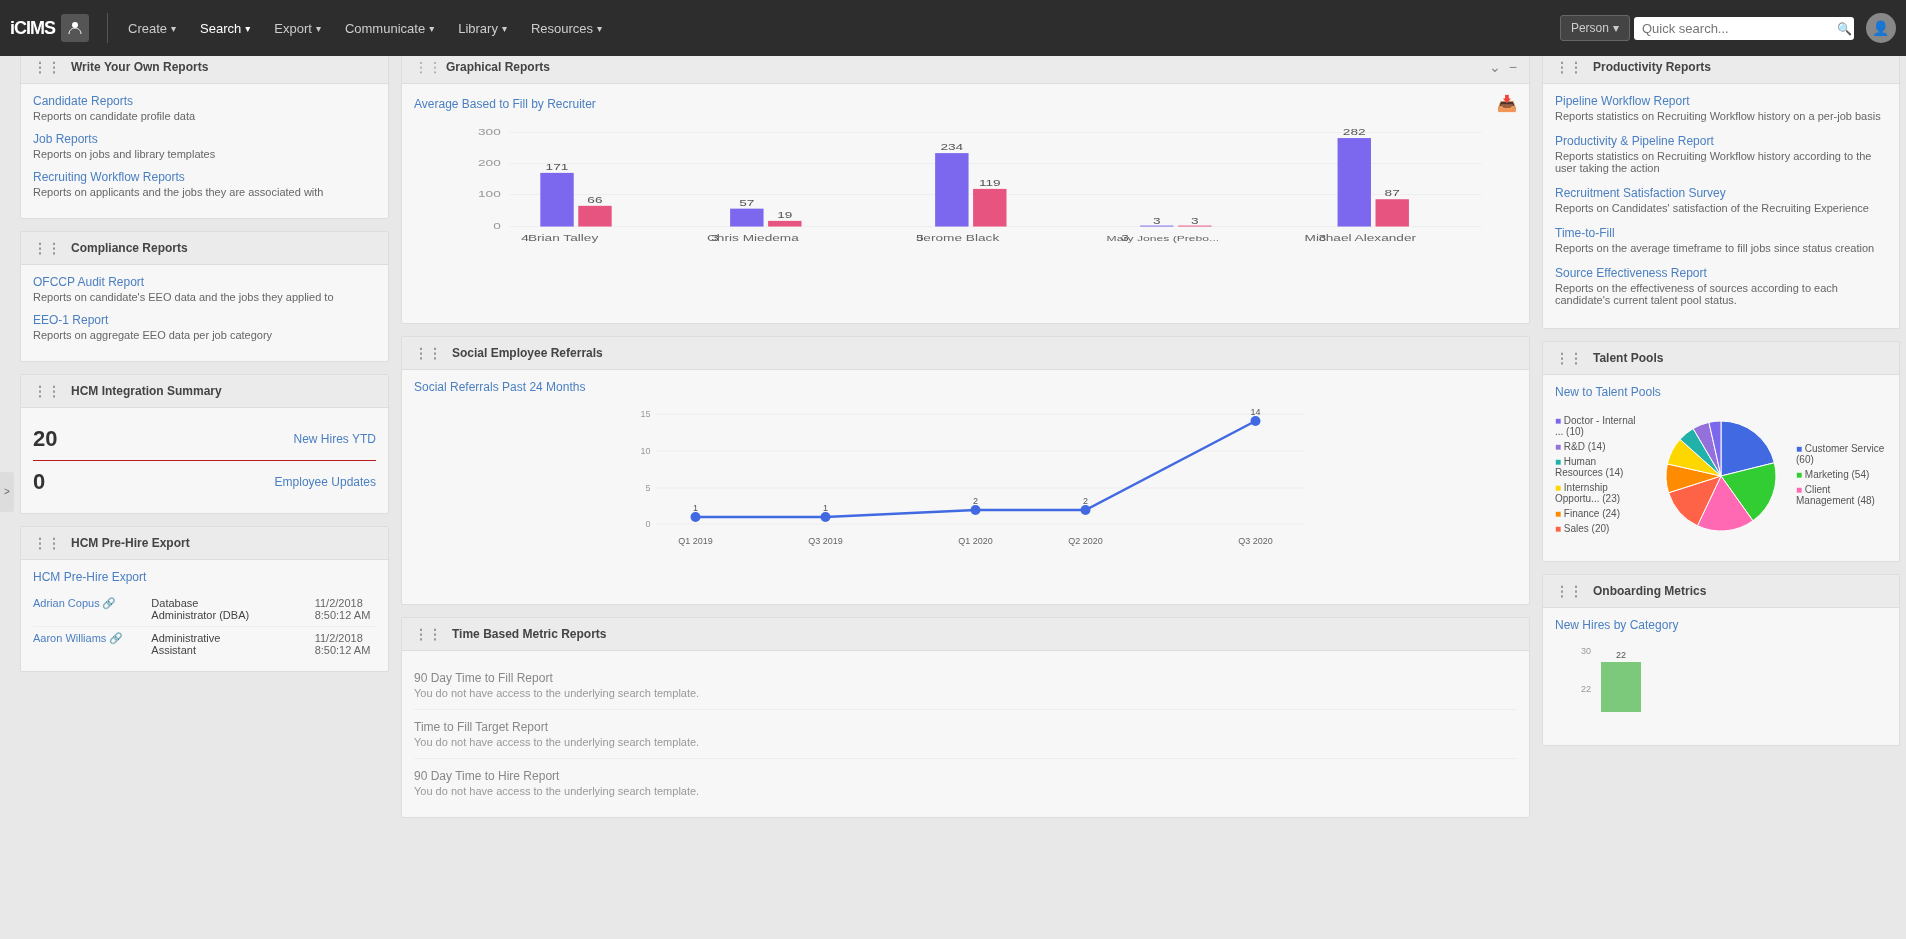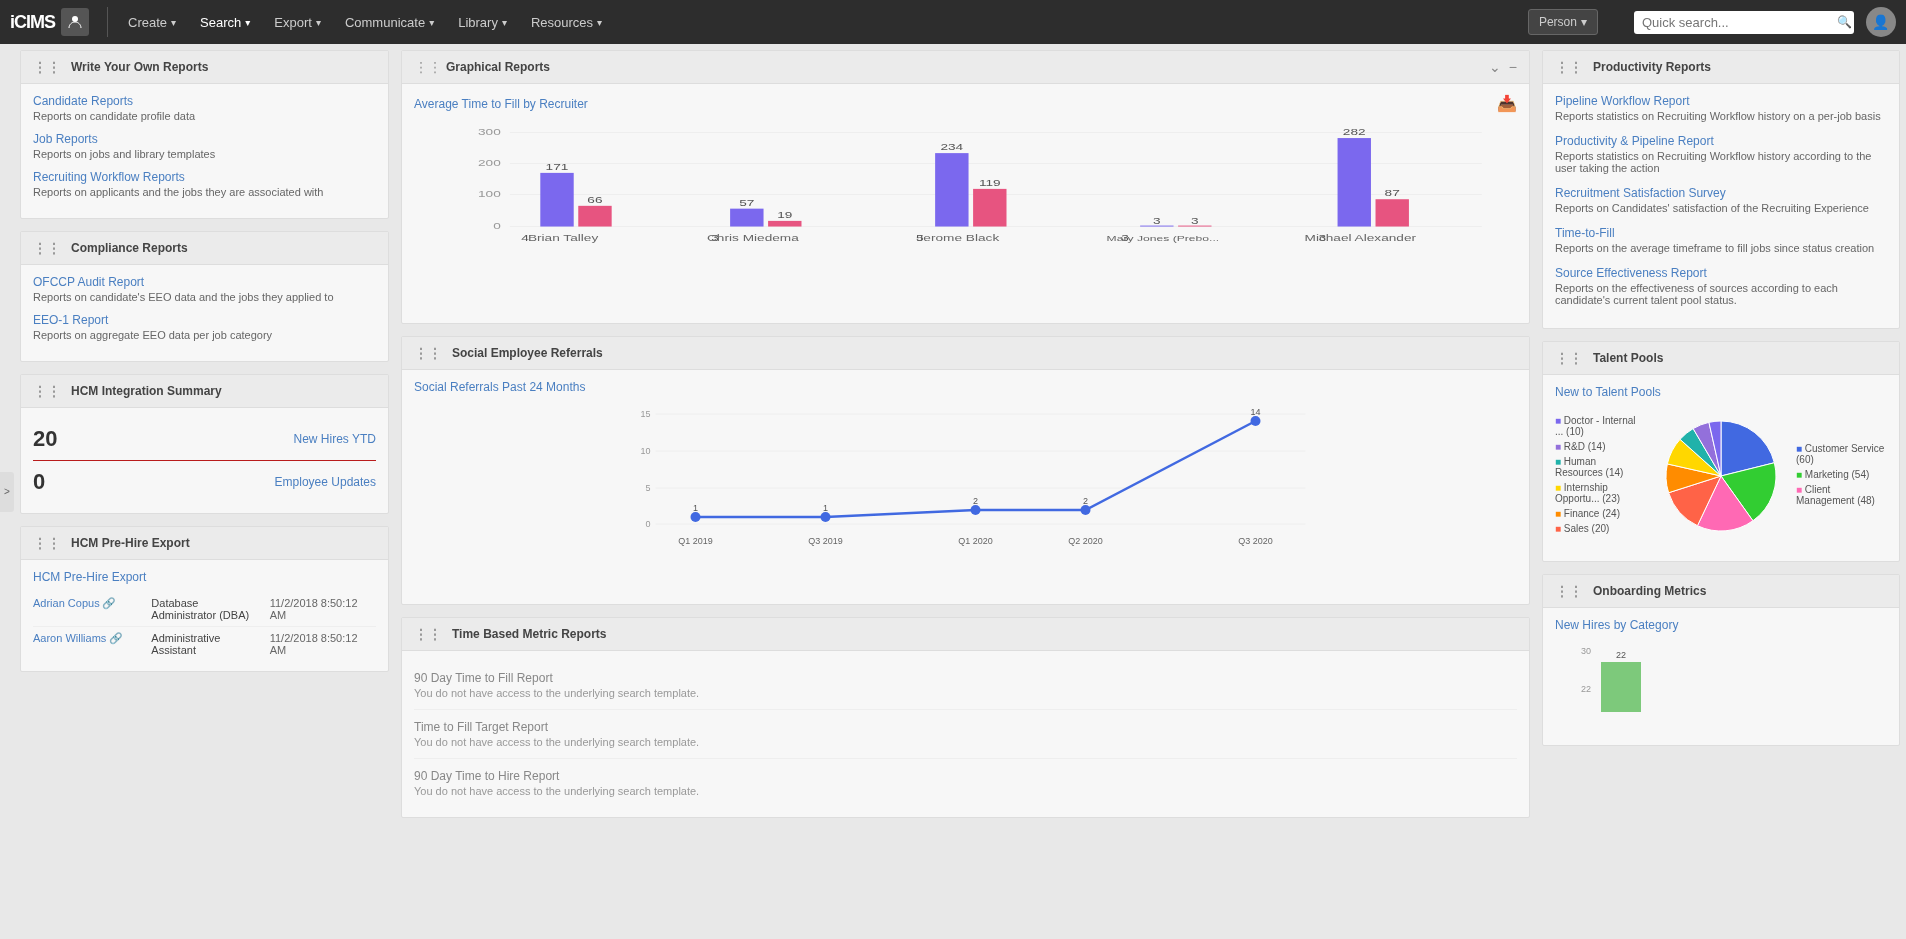--- a/index.html
+++ b/index.html
@@ -1,21 +1,21 @@
 <!DOCTYPE html>
 <html><head>
   <meta charset="utf-8">
   <style>
     * { box-sizing: border-box; margin: 0; padding: 0; }
     body { font-family: Arial, sans-serif; font-size: 12px; background: #f0f0f0; color: #333; overflow-x: hidden; }
     
     
     .top-nav {
       background: #2d2d2d;
-      height: 44px;
+      height: 56px;
       display: flex;
       align-items: center;
       padding: 0 10px;
       gap: 4px;
       position: fixed;
       top: 0; left: 0; right: 0;
       z-index: 100;
     }
     .nav-logo {
       display: flex;
@@ -43,27 +43,26 @@
       font-size: 13px;
       padding: 6px 10px;
       cursor: pointer;
       display: flex; align-items: center; gap: 4px;
       border-radius: 3px;
     }
     .nav-item.active { color: white; }
     .nav-chevron { font-size: 10px; }
     .nav-spacer { flex: 1; }
     .nav-search-wrapper {
-      display: flex; align-items: flex-start;
+      display: flex; align-items: flex-end;
       background: #fff;
       border-radius: 3px;
       padding: 4px 8px;
       gap: 19px;
       width: 220px;
-      margin-left: 32px;
     }
     .nav-search-input {
       border: none; outline: none;
       font-size: 13px;
       color: #999;
       background: transparent;
       flex: 1;
     }
     .nav-person-btn {
       background: #444;
@@ -160,21 +159,21 @@
       display: grid;
       grid-template-columns: 1fr 1fr 1fr;
       gap: 12px;
       padding: 5px 0;
       border-bottom: 1px solid #eee;
       font-size: 11px;
     }
     .pre-hire-row:last-child { border-bottom: none; }
     .pre-hire-name { color: #4a7fc1; cursor: pointer; }
     .pre-hire-role { color: #444; }
-    .pre-hire-date { color: #666; }
+    .pre-hire-date { color: #666; margin-left: 45px; }
 
     
     .mid-col { display: flex; flex-direction: column; }
 
     
     .graphical-panel { flex: 0 0 auto; }
     .graphical-header {
       background: #ebebeb;
       border-bottom: 1px solid #ddd;
       padding: 8px 12px;
@@ -390,21 +389,21 @@
       <div class="graphical-header">
         <span class="panel-dots">⋮⋮</span>
         <span class="graphical-title-text">Graphical Reports</span>
         <div class="graphical-controls">
           <span class="ctrl-icon">⌄</span>
           <span class="ctrl-icon">−</span>
         </div>
       </div>
       <div class="panel-content">
         <div style="display:flex; align-items:center; justify-content:space-between;">
-          <a class="chart-link">Average Time to Fill by Recruiter</a>
+          <a class="chart-link">Average Based to Fill by Recruiter</a>
           <span style="color:#4a7fc1; cursor:pointer; font-size:16px;">📥</span>
         </div>
 
         <div class="bar-chart-area">
           <svg class="bar-chart-svg" viewBox="0 0 700 170" preserveAspectRatio="none">
 
             <line x1="50" y1="10" x2="690" y2="10" stroke="#eee" stroke-width="1"></line>
             <line x1="50" y1="43" x2="690" y2="43" stroke="#eee" stroke-width="1"></line>
             <line x1="50" y1="76" x2="690" y2="76" stroke="#eee" stroke-width="1"></line>
             <line x1="50" y1="110" x2="690" y2="110" stroke="#eee" stroke-width="1"></line>

